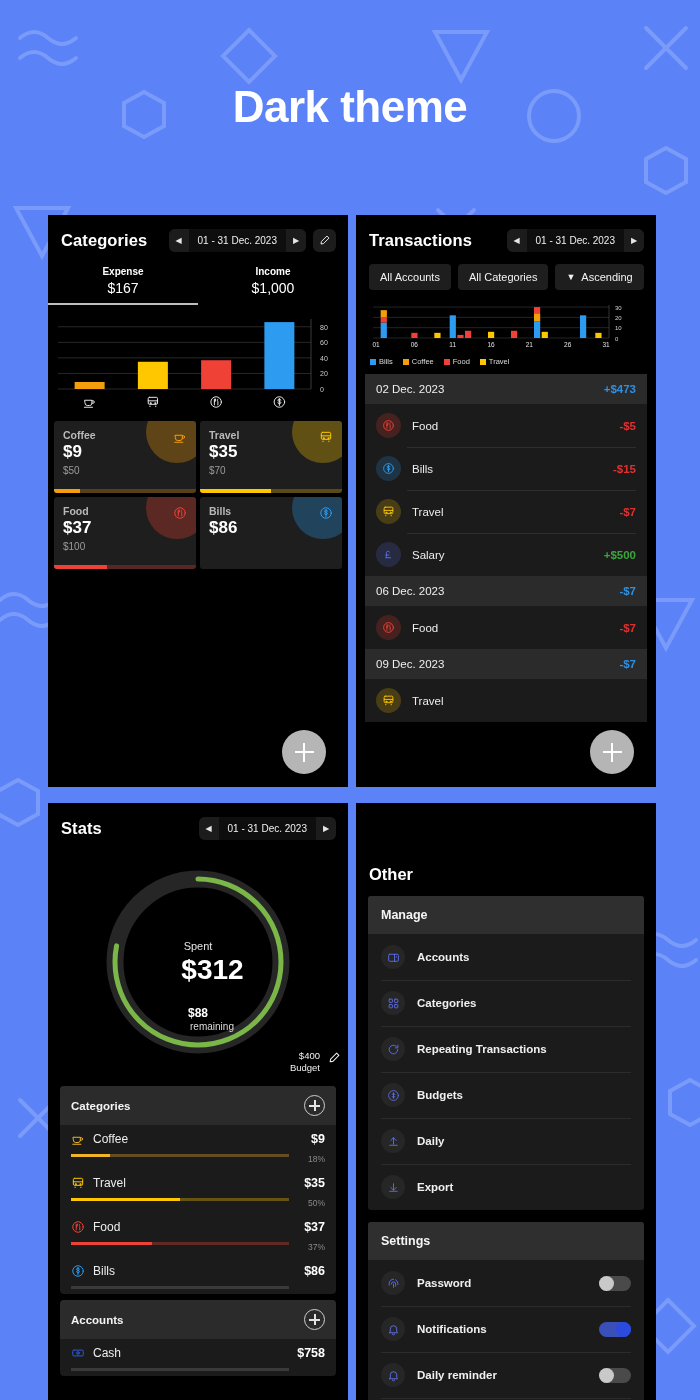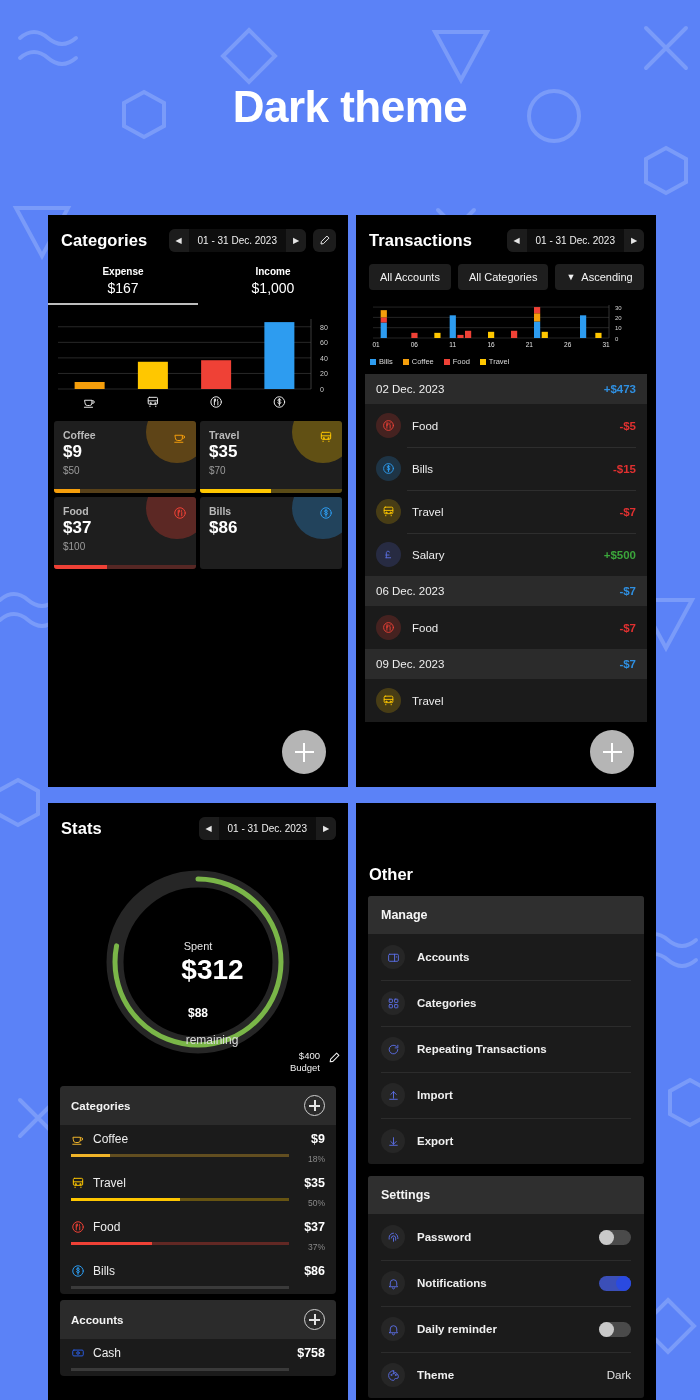--- a/index.html
+++ b/index.html
@@ -113,21 +113,21 @@
   .tx-ico { width: 25px; height:25px; border-radius:50%; display:flex; align-items:center; justify-content:center; flex:none;}
   .tx-name { flex:1; font-size: 11.5px; color:#ededed; }
   .tx-amt { font-size: 11.5px; font-weight:bold; }
 
   
   .donut-wrap { position:relative; height: 230px; }
   .donut-center { position:absolute; left:0; right:0; top:90px; text-align:center; }
   .d-spent { font-size: 11px; color:#e4e4e4; }
   .d-amount { font-size: 28px; font-weight: bold; color:#fff; margin-top: 2px; margin-left: 29px;}
   .d-rem-amt { font-size: 12px; font-weight: bold; color:#fff; margin-top: 20px;}
-  .d-rem-lbl { font-size: 12px; color:#dcdcdc; margin-top: 13px; padding-left: 28px;}
+  .d-rem-lbl { font-size: 10px; color:#dcdcdc; margin-top: 1px; padding-left: 28px;}
   .budget-note { position:absolute; right: 28px; bottom: 6px; text-align:right; font-size:9.5px; color:#efefef; line-height:1.25;}
   .budget-pencil { position:absolute; right: 8px; bottom: 12px; }
 
   .card-block { margin: 6px 12px 0 12px; background:#1b1b1b; border-radius: 4px; overflow:hidden; }
   .card-head {
     display:flex; align-items:center; justify-content:space-between;
     background:#2b2b2b; padding: 9px 11px;
   }
   .card-head-title { font-size: 11.5px; font-weight:bold; color:#f4f4f4; }
   .plus-circle { width: 21px; height:21px; border-radius:50%; border:1.3px solid #cfcfcf; position:relative;}
@@ -692,26 +692,36 @@
               <path d="M20 12a8 8 0 1 1-2.6-5.9"></path>
               <path d="M20 4v5h-5"></path>
             </svg>
           </span>
           <span class="o-label">Repeating Transactions</span>
 
         </div>
         <div class="o-row">
           <span class="o-ico">
             <svg width="13" height="13" viewBox="0 0 24 24" fill="none" stroke="#5b6fe8" stroke-width="1.7" stroke-linecap="round" stroke-linejoin="round">
+              <circle cx="12" cy="12" r="9"></circle>
+              <path d="M12 7v10M9.5 9.5h5M9.5 14.5h5"></path>
+            </svg>
+          </span>
+          <span class="o-label">Budgets</span>
+
+        </div>
+        <div class="o-row">
+          <span class="o-ico">
+            <svg width="13" height="13" viewBox="0 0 24 24" fill="none" stroke="#5b6fe8" stroke-width="1.7" stroke-linecap="round" stroke-linejoin="round">
               <path d="M12 17V5"></path>
               <path d="M7 10l5-5 5 5"></path>
               <path d="M5 19h14"></path>
             </svg>
           </span>
-          <span class="o-label">Import</span>
+          <span class="o-label">Daily</span>
 
         </div>
         <div class="o-row">
           <span class="o-ico">
             <svg width="13" height="13" viewBox="0 0 24 24" fill="none" stroke="#5b6fe8" stroke-width="1.7" stroke-linecap="round" stroke-linejoin="round">
               <path d="M12 5v12"></path>
               <path d="M7 12l5 5 5-5"></path>
               <path d="M5 19h14"></path>
             </svg>
           </span>

